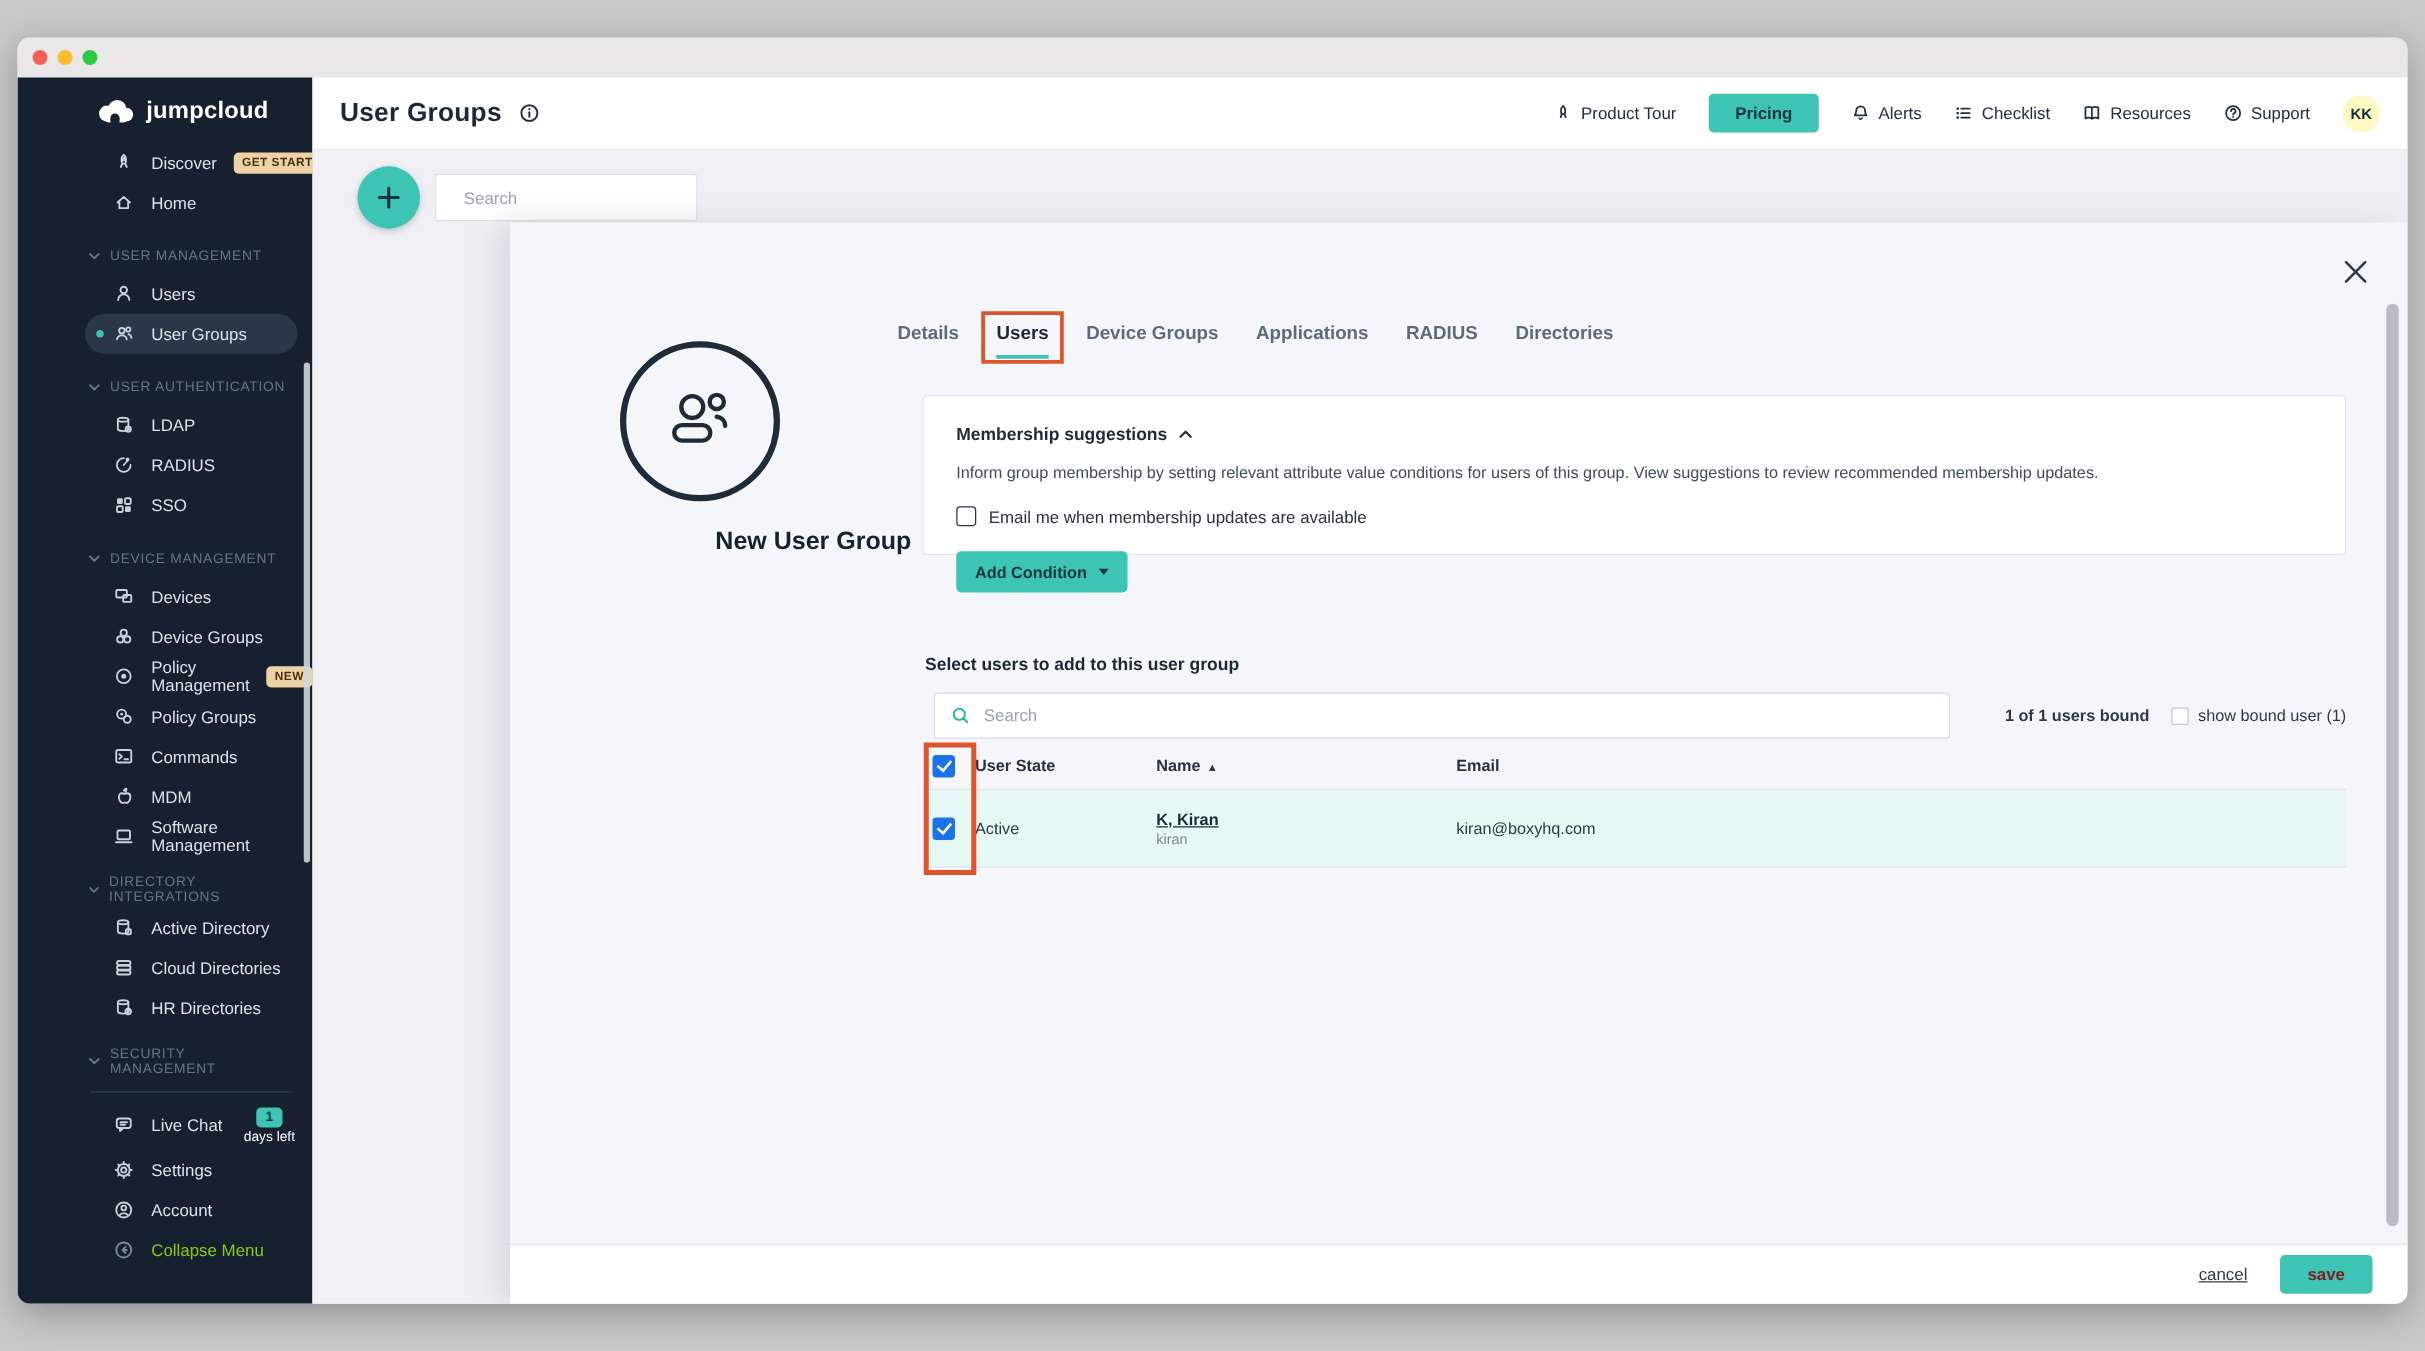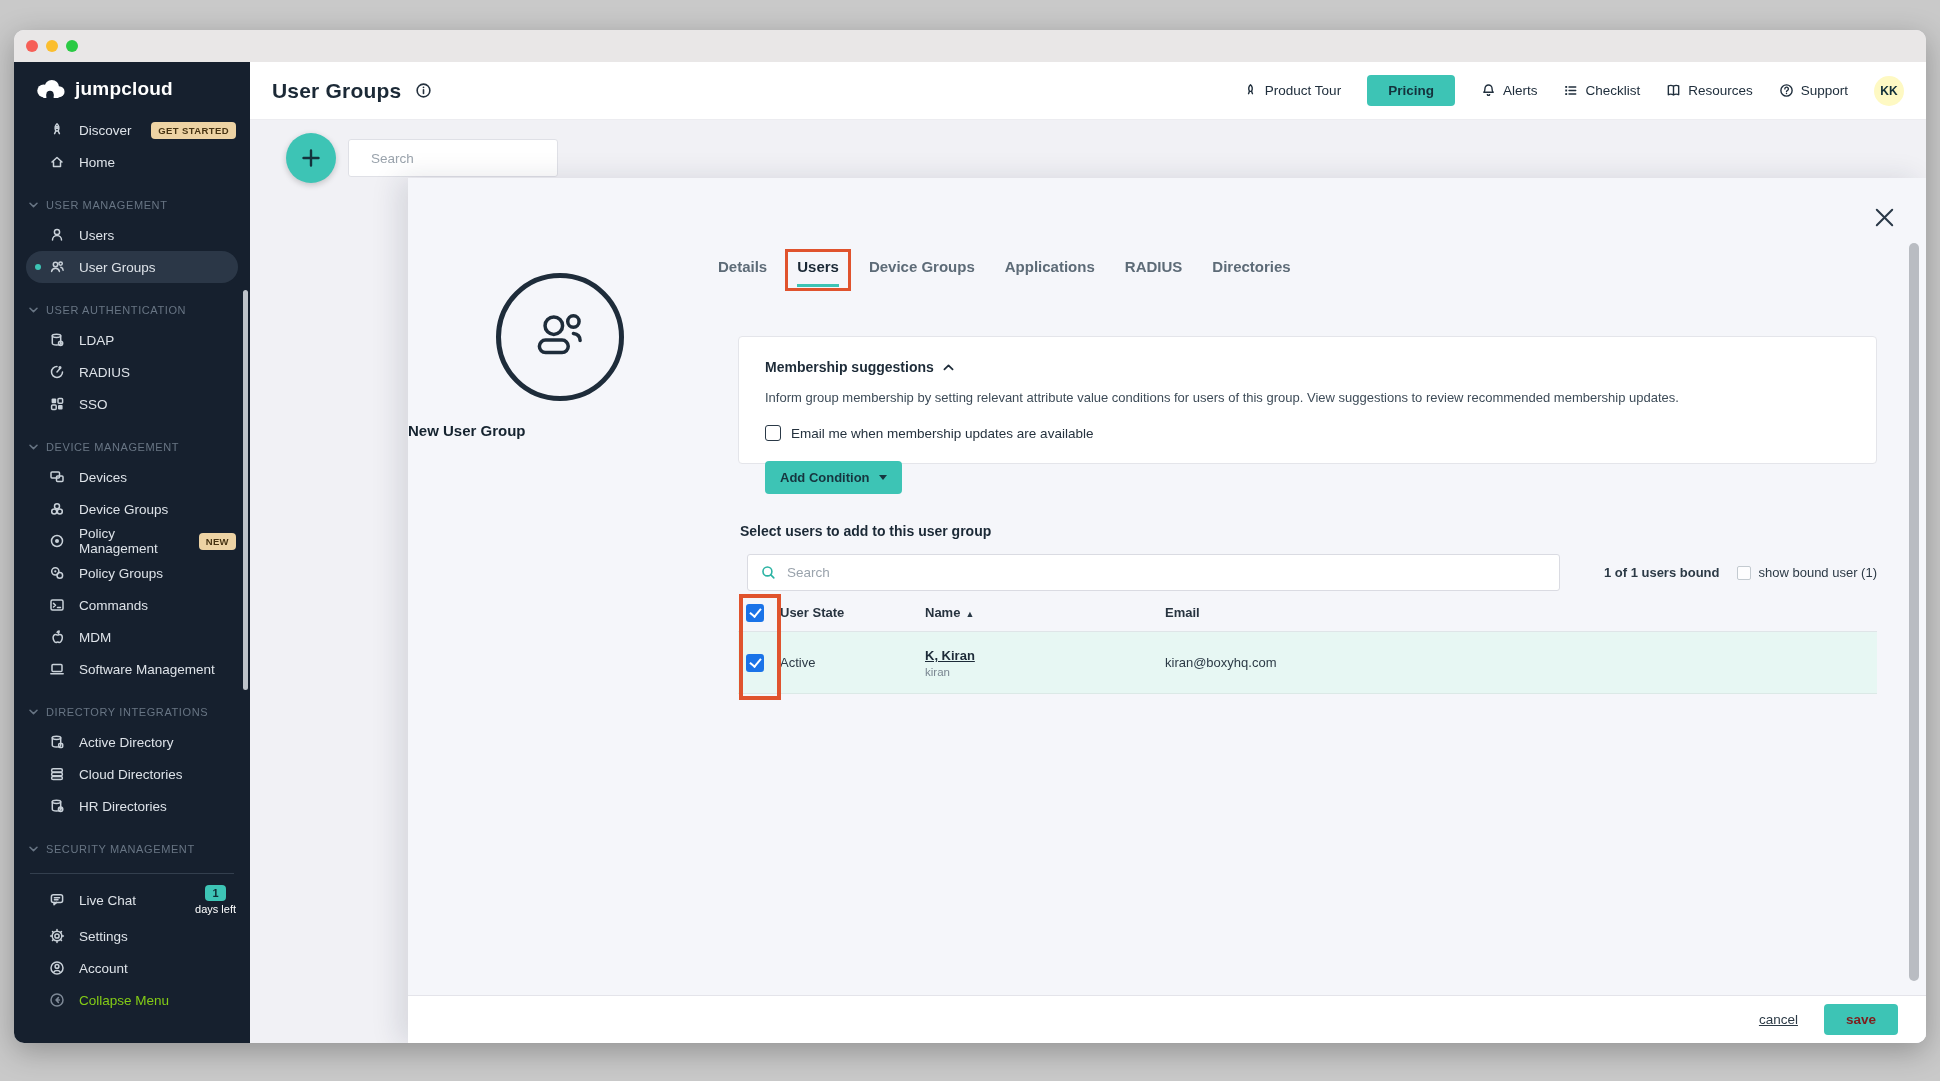--- a/index.html
+++ b/index.html
@@ -11,21 +11,21 @@
             box-shadow:0 8px 30px rgba(0,0,0,.28); }
 
   
   .titlebar { height:32px; background:#e9e7e7; display:flex; align-items:center; gap:8px; padding-left:12px; }
   .tl { width:12px; height:12px; border-radius:50%; }
   .tl-red { background:#f65f57; } .tl-yellow { background:#fbbe2e; } .tl-green { background:#2aca44; }
 
   .app { position:absolute; top:32px; left:0; right:0; bottom:0; display:flex; }
 
   
-  .sidebar { width:236px; flex:none; background:#16202e; color:#dde2e8; position:relative; overflow:hidden; font-size:13.5px; }
+  .sidebar { width:236px; flex:none; background:#16202e; color:#dde2e8; position:relative; overflow:hidden; font-size:13.5px;padding-left:42px; }
   .logo { display:flex; align-items:center; gap:9px; padding:16px 20px 14px 20px; }
   .logo-text { color:#fff; font-size:19px; font-weight:700; letter-spacing:.2px; }
   .sb-item { display:flex; align-items:center; gap:13px; height:32px; padding:0 14px 0 34px; color:#dde2e8; cursor:pointer; position:relative; }
   .sb-item.active { background:#2b3747; border-radius:18px; margin:0 12px; padding-left:22px; }
   .sb-item.active::before { content:""; position:absolute; left:9px; top:50%; margin-top:-3px; width:6px; height:6px; border-radius:50%; background:#3dc4b5; }
   .sb-item.dim { color:#84cc16; }
   .sb-ico { width:18px; display:flex; justify-content:center; color:#c9d1d9; flex:none; }
   .sb-section { display:flex; align-items:center; gap:8px; height:28px; margin-top:13px; padding:0 14px 0 15px;
                 font-size:11px; font-weight:400; letter-spacing:.6px; color:#687584; cursor:pointer; }
   .badge-tan { margin-left:auto; background:#edd3a4; color:#463312; font-size:9.5px; font-weight:700;
@@ -54,30 +54,30 @@
   .mini-search input, .drawer-search input { border:none; outline:none; flex:1; font-size:13.5px; color:#33414d; background:transparent; font-family:inherit; }
   .mini-search input::placeholder, .drawer-search input::placeholder { color:#9aa3ac; }
 
   
   .drawer { position:absolute; top:58px; left:158px; right:0; bottom:0; background:#f5f6fa;
             box-shadow:-10px 0 26px rgba(25,35,55,.12); z-index:2; }
   .close-x { position:absolute; top:30px; right:32px; color:#2a3947; cursor:pointer; }
 
   .group-badge { position:absolute; left:88px; top:95px; width:128px; height:128px; border:5px solid #1e2c3a; border-radius:50%;
                  display:flex; align-items:center; justify-content:center; }
-  .group-name { position:absolute; left:0; top:244px; width:305px; text-align:left; font-size:15px; font-weight:800; color:#15232f; }
+  .group-name { position:absolute; left:16px; top:244px; width:305px; text-align:right; font-size:20px; font-weight:800; color:#15232f; }
 
   .tabs { position:absolute; left:310px; top:80px; display:flex; gap:30px; align-items:flex-start; }
   .tab { font-size:15px; font-weight:700; color:#5d6b77; padding-bottom:9px; cursor:pointer; position:relative; white-space:nowrap; }
   .tab.active { color:#1a2835; border-bottom:3px solid #3dc4b5; }
   .annot { border:3px solid #e0532d; }
   .tab-annot-box { position:absolute; left:-12px; right:-12px; top:-9px; bottom:-7px; pointer-events:none; }
 
   .card { position:absolute; left:330px; right:49px; top:138px; height:128px; background:#fff;
-          border:1px solid #e4e5ea; border-radius:4px; padding:22px 26px;margin-top:20px; }
+          border:1px solid #e4e5ea; border-radius:4px; padding:22px 26px; }
   .card-title-row { display:flex; align-items:center; gap:9px; cursor:pointer; }
   .card-title { font-size:14px; font-weight:700; color:#1d2b38; }
   .card-desc { margin-top:15px; font-size:13px; color:#3e4c58; }
   .opt-row { margin-top:20px; display:flex; align-items:center; gap:10px; font-size:13.5px; color:#25323e; }
   .cb-empty { width:16px; height:16px; border:1.5px solid #2a3947; border-radius:3px; background:#fff; flex:none; cursor:pointer; }
   .btn-teal { margin-top:20px; display:inline-flex; align-items:center; gap:9px; background:#3dc4b5; color:#16353f;
               font-size:13px; font-weight:700; padding:9px 15px; border-radius:4px; border:none; cursor:pointer; font-family:inherit; }
   .caret-down { width:0; height:0; border-left:4.5px solid transparent; border-right:4.5px solid transparent; border-top:5px solid #16353f; }
 
   .select-heading { position:absolute; left:332px; top:345px; font-size:14px; font-weight:700; color:#1b2936; }

